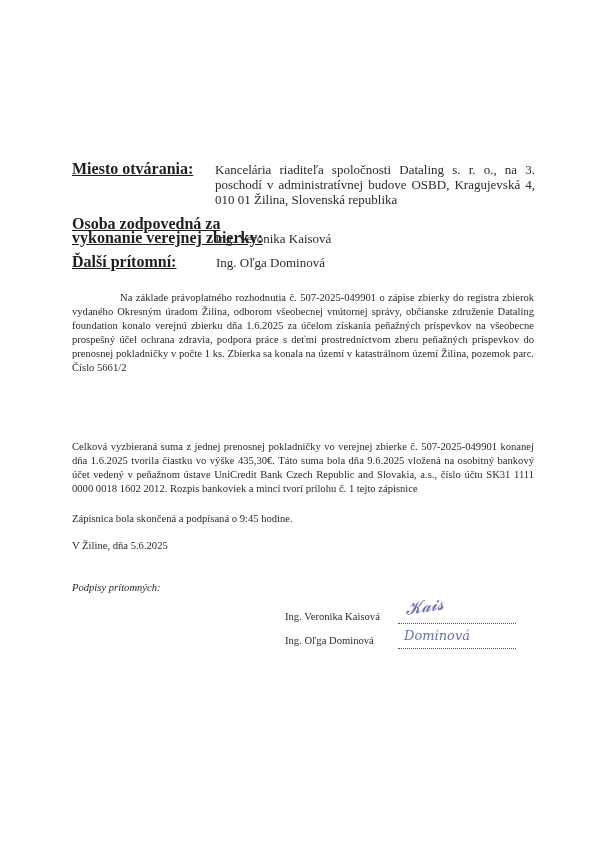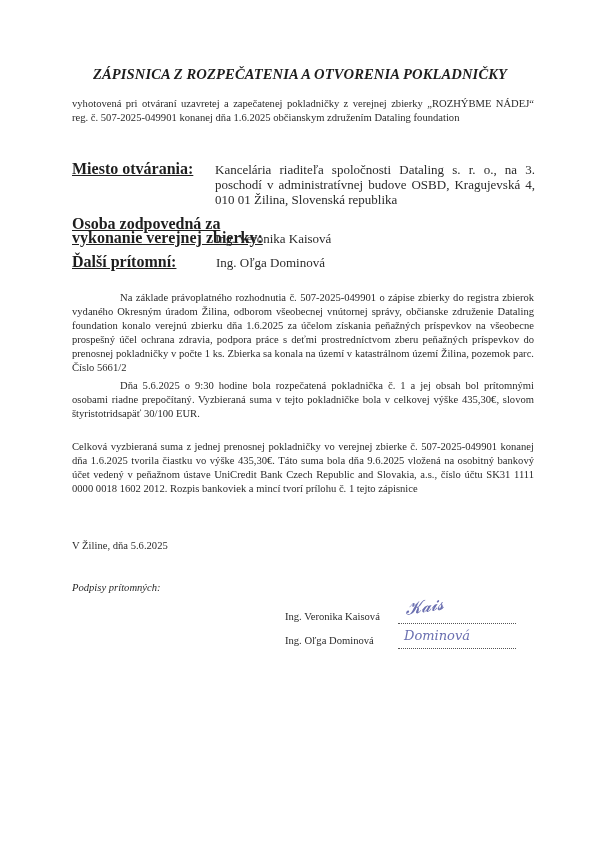--- a/index.html
+++ b/index.html
@@ -14,40 +14,38 @@
   .val { position:absolute; left:215px; width:320px; font-size:13px; line-height:15px; text-align:justify; text-align-last:left; }
   .indent { text-indent:48px; }
   .sig-name { position:absolute; left:285px; font-size:10.6px; }
   .sig-dots { position:absolute; left:398px; width:118px; border-bottom:1px dotted #555; height:0; }
   .sig { position:absolute; font-family:"DejaVu Serif", serif; font-style:italic; color:#6a6fb0; }
 </style>
 </head>
 <body>
 
 <div class="page">
-  <div class="title">ZÁPISNICA Z ROZPEČATENIA A OTVORENIA POKLADNIČKY</div>
 
-  <div class="p" style="top:97px;">vyhotovená pri otváraní uzavretej a zapečatenej pokladničky z verejnej zbierky „ROZHÝBME NÁDEJ“ reg. č. 507-2025-049901 konanej dňa 1.6.2025 občianskym združením Dataling foundation</div>
 
   <div class="lbl" style="top:162px;">Miesto otvárania:</div>
   <div class="val" style="top:162px;">Kancelária riaditeľa spoločnosti Dataling s. r. o., na 3. poschodí v administratívnej budove OSBD, Kragujevská 4, 010 01 Žilina, Slovenská republika</div>
 
   <div class="lbl" style="top:217px;text-align:center;">Osoba zodpovedná za</div>
   <div class="lbl" style="top:231px;">vykonanie verejnej zbierky:</div>
   <div class="val" style="top:231px; left:215px;">Ing. Veronika Kaisová</div>
 
   <div class="lbl" style="top:255px;">Ďalší prítomní:</div>
   <div class="val" style="top:255px; left:216px;">Ing. Oľga Dominová</div>
 
   <div class="p indent" style="top:291px;">Na základe právoplatného rozhodnutia č. 507-2025-049901 o zápise zbierky do registra zbierok vydaného Okresným úradom Žilina, odborom všeobecnej vnútornej správy, občianske združenie Dataling foundation konalo verejnú zbierku dňa 1.6.2025 za účelom získania peňažných príspevkov na všeobecne prospešný účel ochrana zdravia, podpora práce s deťmi prostredníctvom zberu peňažných príspevkov do prenosnej pokladničky v počte 1 ks. Zbierka sa konala na území v katastrálnom území Žilina, pozemok parc. Číslo 5661/2</div>
 
-  <div class="p indent" style="top:379px;">Dňa 5.6.2025 o 9:30 hodine bola rozpečatená pokladnička č. 1 a jej obsah bol prítomnými osobami riadne prepočítaný. Vyzbieraná suma v tejto pokladničke bola v celkovej výške 435,30€, slovom štyristotridsapäť 30/100 EUR.</div>
 
   <div class="p" style="top:440px;">Celková vyzbieraná suma z jednej prenosnej pokladničky vo verejnej zbierke č. 507-2025-049901 konanej dňa 1.6.2025 tvorila čiastku vo výške 435,30€. Táto suma bola dňa 9.6.2025 vložená na osobitný bankový účet vedený v peňažnom ústave UniCredit Bank Czech Republic and Slovakia, a.s., číslo účtu SK31 1111 0000 0018 1602 2012. Rozpis bankoviek a mincí tvorí prílohu č. 1 tejto zápisnice</div>
 
+  <div class="p" style="top:512px;">Zápisnica bola skončená a podpísaná o 9:45 hodine.</div>
   <div class="p" style="top:539px;">V Žiline, dňa 5.6.2025</div>
   <div class="p" style="top:581px;font-style:italic;">Podpisy prítomných:</div>
 
   <div class="sig-name" style="top:611px;">Ing. Veronika Kaisová</div>
   <div class="sig-dots" style="top:623px;"></div>
   <div class="sig" style="left:405px; top:596px; font-size:17px; transform:rotate(-8deg);">𝓚𝓪𝓲𝓼</div>
 
   <div class="sig-name" style="top:635px;">Ing. Oľga Dominová</div>
   <div class="sig-dots" style="top:648px;"></div>
   <div class="sig" style="left:404px; top:628px; font-size:13px;">Dominová</div>

